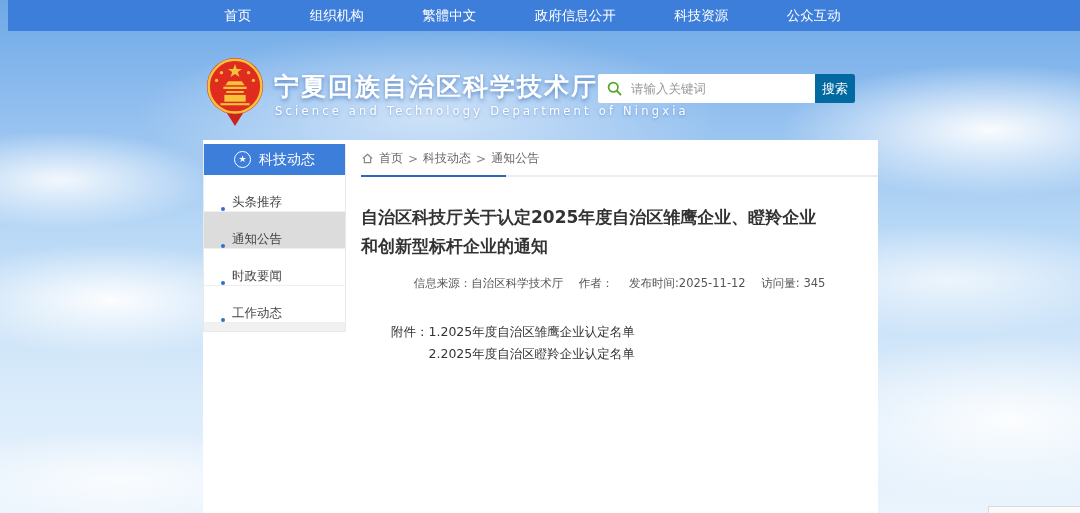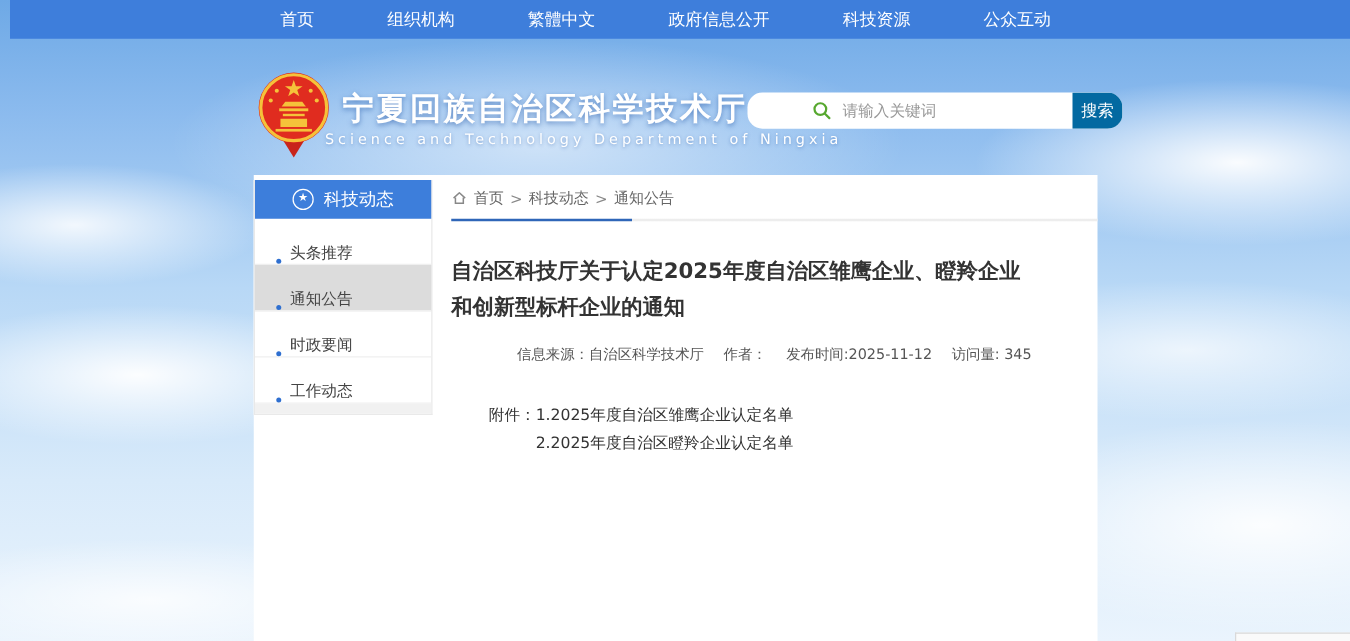--- a/index.html
+++ b/index.html
@@ -13,25 +13,25 @@
     radial-gradient(ellipse 420px 120px at 430px 115px, rgba(255,255,255,.55) 0%, rgba(255,255,255,0) 70%),
     radial-gradient(ellipse 300px 70px at 120px 480px, rgba(255,255,255,.8) 0%, rgba(255,255,255,0) 70%),
     linear-gradient(180deg,#6ea9e6 0%,#8cbbee 18%,#b8d8f6 45%,#d8eafa 75%,#eaf4fd 100%);}
   
   .topnav{position:absolute;top:0;left:8px;right:0;height:31px;background:#3e7edb;}
   .topnav-inner{position:absolute;left:187px;width:675px;height:31px;display:flex;justify-content:space-around;align-items:center;}
   .topnav a{color:#fff;font-size:13.5px;text-decoration:none;cursor:pointer;}
   
   .emblem{position:absolute;left:204px;top:56px;width:62px;height:72px;}
   .site-title{position:absolute;left:274px;top:70px;color:#fff;font-size:25px;font-weight:bold;letter-spacing:2px;text-shadow:0 2px 4px rgba(30,80,160,.55);white-space:nowrap;}
-  .site-subtitle{position:absolute;left:260px;top:104px;color:#fff;font-size:11.5px;letter-spacing:3.2px;text-shadow:0 1px 3px rgba(30,80,160,.45);white-space:nowrap;}
+  .site-subtitle{position:absolute;left:275px;top:104px;color:#fff;font-size:11.5px;letter-spacing:3.2px;text-shadow:0 1px 3px rgba(30,80,160,.45);white-space:nowrap;}
   .date-row{position:absolute;left:598px;top:54px;width:274px;display:flex;align-items:center;font-size:12.5px;color:#2e6fd0;white-space:nowrap;}
   .date-row .spacer{flex:1;}
   .date-row a{color:#2e6fd0;text-decoration:none;margin-left:9px;cursor:pointer;}
-  .search-box{position:absolute;left:598px;top:74px;width:257px;height:29px;display:flex;background:#fff;border-radius:12px;overflow:hidden;padding-left:43px;}
+  .search-box{position:absolute;left:598px;top:74px;width:257px;height:29px;display:flex;background:#fff;border-radius:2px;overflow:hidden;}
   .search-field{flex:1;display:flex;align-items:center;padding-left:9px;}
   .search-field input{border:none;outline:none;flex:1;font-size:12.5px;color:#333;margin-left:7px;font-family:inherit;background:transparent;}
   .search-field input::placeholder{color:#999;}
   .search-btn{width:40px;background:#0369a1;color:#fff;font-size:13px;border:none;cursor:pointer;font-family:inherit;}
   
   .content{position:absolute;left:203px;top:140px;width:675px;height:373px;background:#fff;}
   
   .sidebar{position:absolute;left:0;top:4px;width:143px;border:1px solid #e9e9e9;border-top:none;background:#fff;box-sizing:border-box;}
   .sidebar-header{height:31px;background:#3d7edb;color:#fff;display:flex;align-items:center;justify-content:center;font-size:14px;gap:8px;}
   .circle-star{width:17px;height:17px;border:1.5px solid #fff;border-radius:50%;display:flex;align-items:center;justify-content:center;font-size:9px;color:#fff;line-height:1;box-sizing:border-box;}

